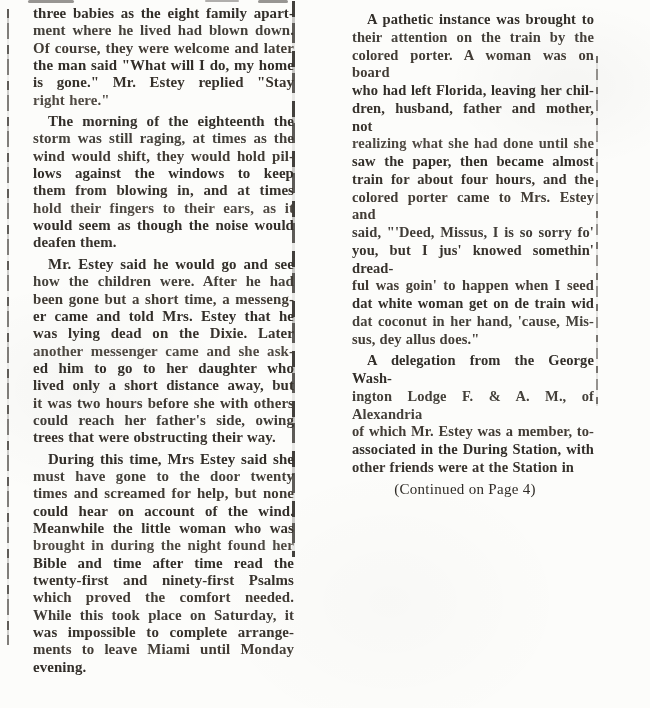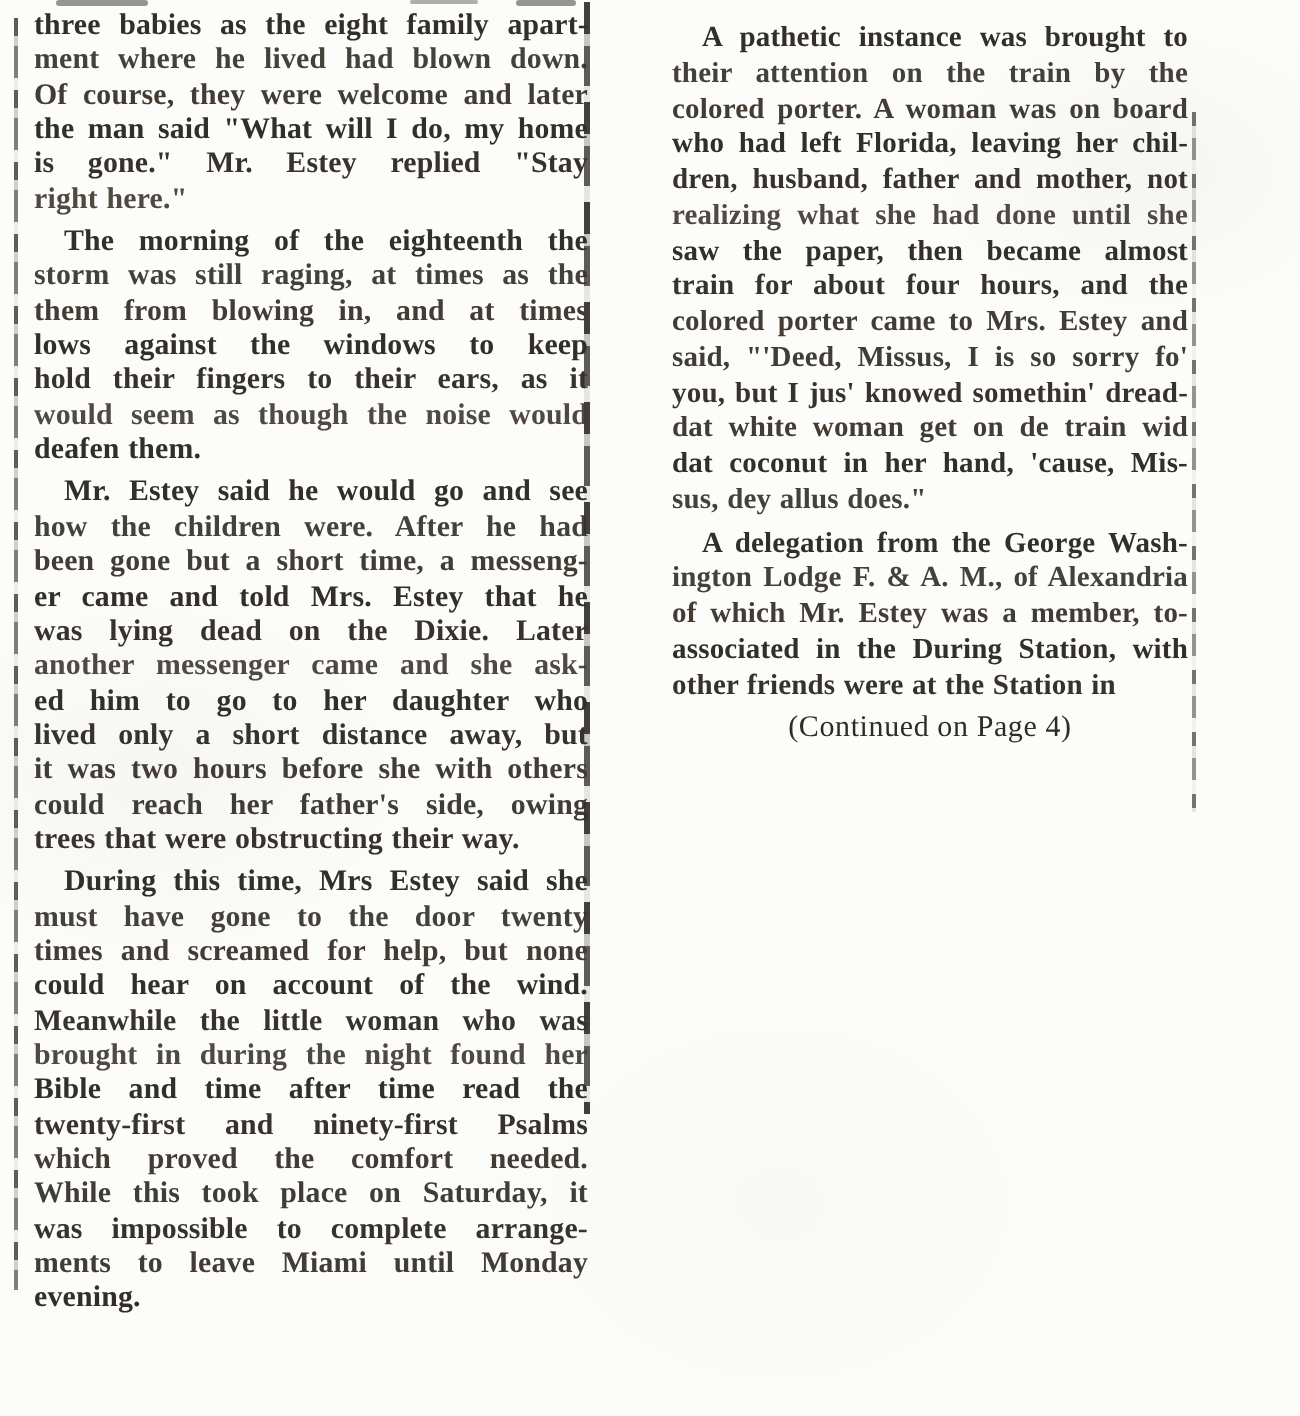--- a/index.html
+++ b/index.html
@@ -10,21 +10,21 @@
     background:
       radial-gradient(ellipse 180px 120px at 88% 12%, rgba(0,0,0,.028), transparent 70%),
       radial-gradient(ellipse 220px 160px at 12% 55%, rgba(0,0,0,.022), transparent 70%),
       radial-gradient(ellipse 260px 200px at 60% 85%, rgba(0,0,0,.016), transparent 70%),
       #fcfcfa;
     color:#37322c;
   }
   .col { position:absolute; font-weight:700; }
   .col-left  { left:17px;  top:5px;  width:277px; font-size:14.9px; line-height:17.35px; }
   .col-right { left:336px; top:11px; width:258px; font-size:14.5px; line-height:17.75px; }
-  .para { margin:0 0 4px 0; }
+  .para { margin:0 0 4px 16px; }
   .para.indent .tline:first-child { text-indent:15px; }
   .tline {
     text-align:justify; text-align-last:justify;
     letter-spacing:.1px; word-spacing:.5px;
   }
   .tline.last { text-align-last:left; }
   
   .para .tline:nth-child(3n)   { color:#423c35; }
   .para .tline:nth-child(3n+1) { color:#322e29; }
   .para .tline:nth-child(4n+2) { opacity:.93; }
@@ -76,22 +76,23 @@
         <div class="tline">three babies as the eight family apart-</div>
         <div class="tline">ment where he lived had blown down.</div>
         <div class="tline">Of course, they were welcome and later</div>
         <div class="tline">the man said "What will I do, my home</div>
         <div class="tline">is gone."  Mr. Estey replied "Stay</div>
         <div class="tline last">right here."</div>
       </div>
       <div class="para indent">
         <div class="tline">The morning of the eighteenth the</div>
         <div class="tline">storm was still raging, at times as the</div>
+        <div class="tline">wind would shift, they would hold pil-</div>
+        <div class="tline">lows against the windows to keep</div>
         <div class="tline">them from blowing in, and at times</div>
-        <div class="tline">lows against the windows to keep</div>
         <div class="tline">hold their fingers to their ears, as it</div>
         <div class="tline">would seem as though the noise would</div>
         <div class="tline last">deafen them.</div>
       </div>
       <div class="para indent">
         <div class="tline">Mr. Estey said he would go and see</div>
         <div class="tline">how the children were.  After he had</div>
         <div class="tline">been gone but a short time, a messeng-</div>
         <div class="tline">er came and told Mrs. Estey that he</div>
         <div class="tline">was lying dead on the Dixie.  Later</div>
@@ -126,20 +127,21 @@
           <div class="tline">their attention on the train by the</div>
           <div class="tline">colored porter. A woman was on board</div>
           <div class="tline">who had left Florida, leaving her chil-</div>
           <div class="tline">dren, husband, father and mother, not</div>
           <div class="tline">realizing what she had done until she</div>
           <div class="tline">saw the paper, then became almost</div>
           <div class="tline">train for about four hours, and the</div>
           <div class="tline">colored porter came to Mrs. Estey and</div>
           <div class="tline">said, "'Deed, Missus, I is so sorry fo'</div>
           <div class="tline">you, but I jus' knowed somethin' dread-</div>
+          <div class="tline">ful was goin' to happen when I seed</div>
           <div class="tline">dat white woman get on de train wid</div>
           <div class="tline">dat coconut in her hand, 'cause, Mis-</div>
           <div class="tline last">sus, dey allus does."</div>
         </div>
         <div class="para indent">
           <div class="tline">A delegation from the George Wash-</div>
           <div class="tline">ington Lodge F. &amp; A. M., of Alexandria</div>
           <div class="tline">of which Mr. Estey was a member, to-</div>
           <div class="tline">associated in the During Station, with</div>
           <div class="tline last">other friends were at the Station in</div>

